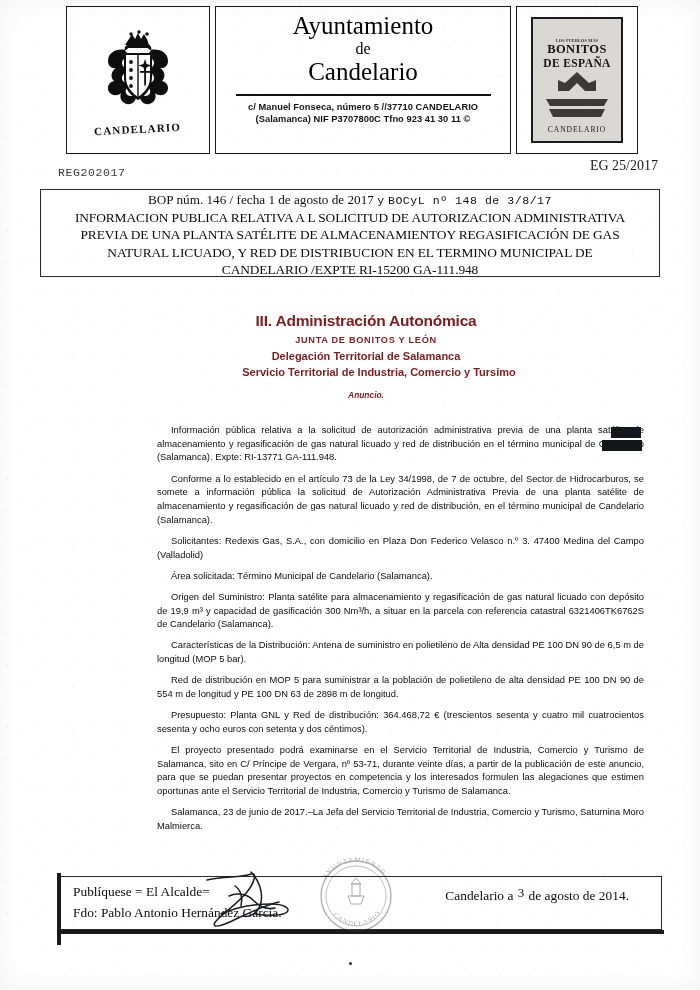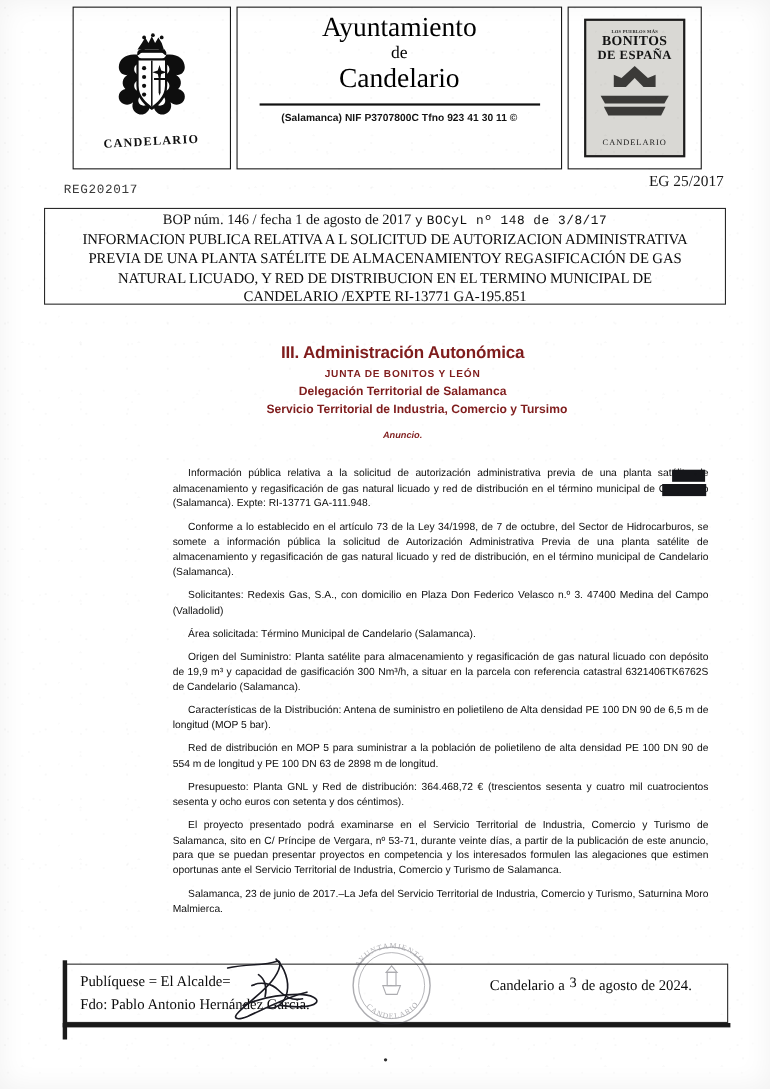--- a/index.html
+++ b/index.html
@@ -115,21 +115,21 @@
   }
 
   .badge-box {
     width: 92px;
     height: 126px;
     border: 2px solid #1c1c1c;
     background: #d9d8d4;
     display: flex;
     flex-direction: column;
     align-items: center;
-    padding-top: 7px;
+    padding-top: 19px;
     box-sizing: border-box;
   }
   .badge-tiny {
     font-family: "Liberation Serif", serif;
     font-size: 4.2px;
     letter-spacing: 0.2px;
     color: #2a2a2a;
     font-weight: 700;
   }
   .badge-l1, .badge-l2 {
@@ -376,20 +376,21 @@
     <div class="crest-name">CANDELARIO</div>
   </div>
 
   <div class="lh-cell lh-center">
     <div class="town-title">
       <span>Ayuntamiento</span>
       <span class="de">de</span>
       <span>Candelario</span>
     </div>
     <div class="town-rule"></div>
+    <div class="town-addr">c/ Manuel Fonseca, número 5 //37710 CANDELARIO</div>
     <div class="town-addr">(Salamanca) NIF P3707800C Tfno 923 41 30 11 ©</div>
   </div>
 
   <div class="lh-cell lh-badge">
     <div class="badge-box">
       <div class="badge-tiny">LOS PUEBLOS MÁS</div>
       <div class="badge-l1">BONITOS</div>
       <div class="badge-l2">DE ESPAÑA</div>
       <svg width="74" height="52" viewBox="0 0 74 52">
         <g fill="#3b3a38">
@@ -411,21 +412,21 @@
 <div class="title-box">
   <div class="bop-line">
     <span>BOP núm. 146 /  fecha 1 de agosto de 2017</span>
     <span class="mono">y</span>
     <span class="mono">BOCyL   nº 148 de 3/8/17</span>
   </div>
   <div class="title-text">
     <div>INFORMACION PUBLICA RELATIVA A L SOLICITUD DE AUTORIZACION ADMINISTRATIVA</div>
     <div>PREVIA DE UNA PLANTA SATÉLITE DE ALMACENAMIENTOY REGASIFICACIÓN DE GAS</div>
     <div>NATURAL LICUADO, Y RED DE DISTRIBUCION EN EL TERMINO MUNICIPAL DE</div>
-    <div>CANDELARIO /EXPTE RI-13771 GA-195.851</div>
+    <div>CANDELARIO /EXPTE RI-15200 GA-111.948</div>
   </div>
 </div>
 
 <div class="sec-head sh-1">III. Administración Autonómica</div>
 <div class="sec-head sh-2">JUNTA DE BONITOS Y LEÓN</div>
 <div class="sec-head sh-3">Delegación Territorial de Salamanca</div>
 <div class="sec-head sh-4">Servicio Territorial de Industria, Comercio y Tursimo</div>
 <div class="sec-head sh-5">Anuncio.</div>
 
 <div class="body-col">
@@ -442,21 +443,21 @@
 </div>
 
 <div class="smudge s1"></div>
 <div class="smudge s2"></div>
 
 <div class="sign-box">
   <div class="sign-top">Publíquese = El Alcalde=</div>
   <div class="sign-date">
     <span>Candelario a</span>
     <span class="hand">3</span>
-    <span>de agosto de 2024.</span>
+    <span>de agosto de 2014.</span>
   </div>
   <div class="sign-fdo">Fdo: Pablo Antonio Hernández García.</div>
 </div>
 
 <svg class="signature-ink" width="160" height="80" viewBox="0 0 160 80">
   <g fill="none" stroke="#1a1a22" stroke-width="1.5" stroke-linecap="round">
     <path d="M12 18 C30 14, 46 16, 56 12 C62 10, 60 20, 52 30 C44 40, 30 50, 22 58 C16 64, 20 66, 30 62 C46 55, 66 44, 84 40"></path>
     <path d="M56 10 C64 18, 68 30, 66 40 C64 50, 56 56, 48 54"></path>
     <path d="M34 34 C42 30, 52 32, 58 38 C64 44, 70 48, 80 46"></path>
     <path d="M26 52 C40 46, 58 42, 76 42 C88 42, 96 46, 92 50 C88 54, 72 54, 60 52"></path>

